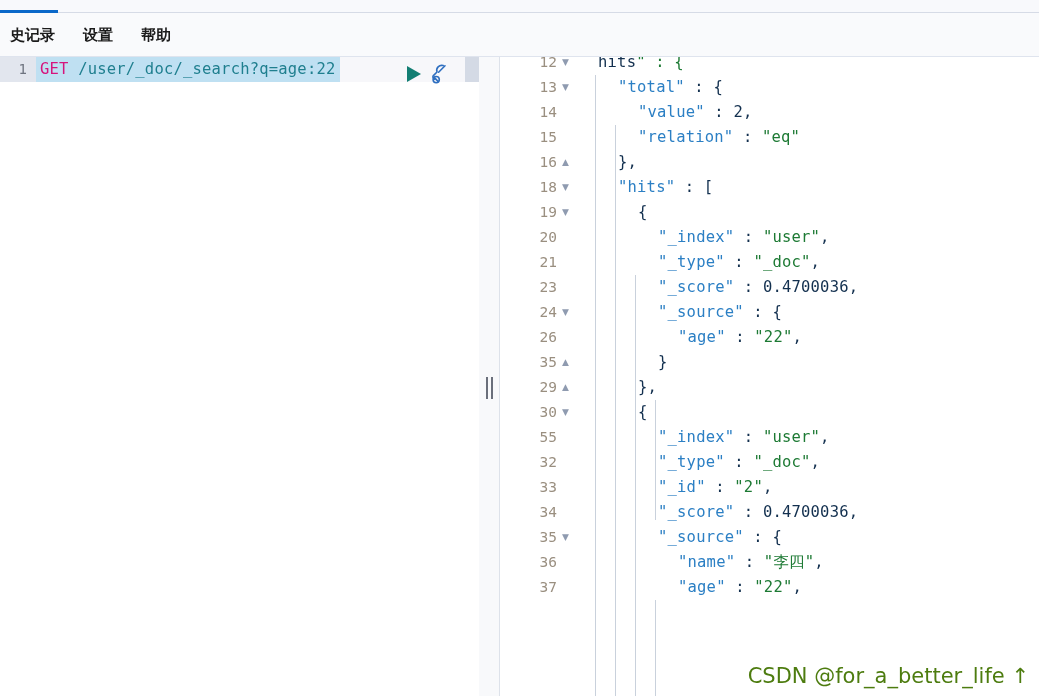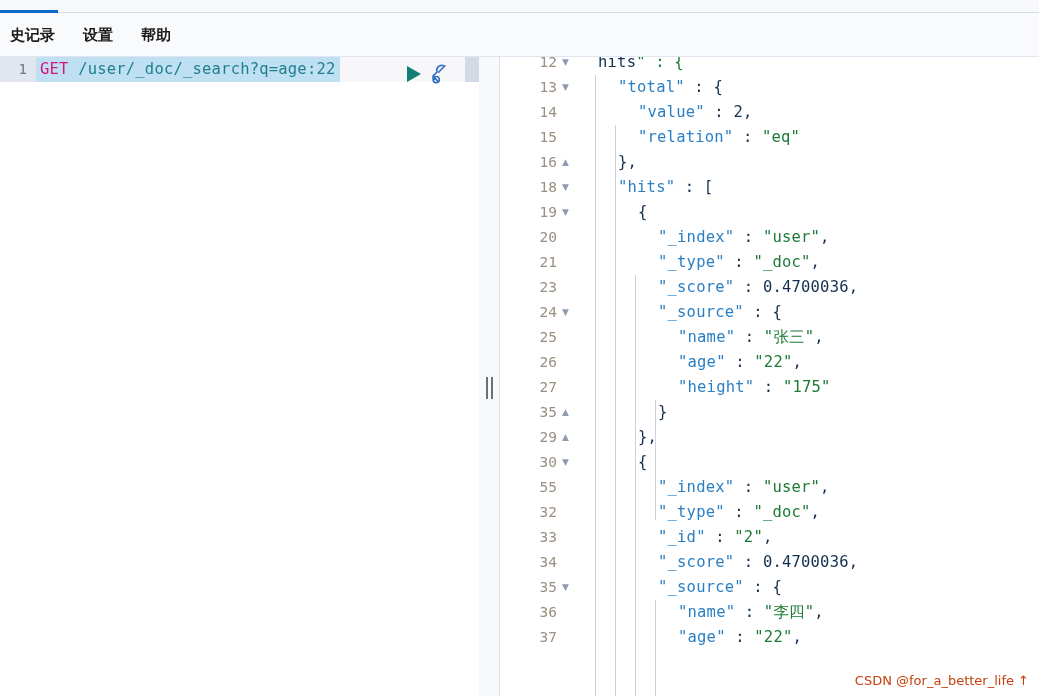--- a/index.html
+++ b/index.html
@@ -222,22 +222,22 @@
     position: absolute;
     width: 1px;
     background: #c9d1dc;
   }
 
   
   .watermark {
     position: absolute;
     right: 10px; bottom: 8px;
     font-family: "DejaVu Sans", sans-serif;
-    font-size: 13px;
-    color: #c2410c;
+    font-size: 21px;
+    color: #4d7c0f;
     white-space: nowrap;
     user-select: none;
   }
 </style>
 </head>
 <body>
 
 <div id="app">
 
   <div class="tabstrip">
@@ -292,23 +292,21 @@
         <div class="json-row"><div class="json-gutter">13</div><div class="fold">▼</div><div class="json-text" style="left: 118px;"><span class="j-key">"total"</span><span class="j-punc"> </span><span class="j-punc">:</span><span class="j-punc"> </span><span class="j-punc">{</span></div></div>
         <div class="json-row"><div class="json-gutter">14</div><div class="json-text" style="left: 138px;"><span class="j-key">"value"</span><span class="j-punc"> </span><span class="j-punc">:</span><span class="j-punc"> </span><span class="j-num">2</span><span class="j-punc">,</span></div></div>
         <div class="json-row"><div class="json-gutter">15</div><div class="json-text" style="left: 138px;"><span class="j-key">"relation"</span><span class="j-punc"> </span><span class="j-punc">:</span><span class="j-punc"> </span><span class="j-str">"eq"</span></div></div>
         <div class="json-row"><div class="json-gutter">16</div><div class="fold">▲</div><div class="json-text" style="left: 118px;"><span class="j-punc">}</span><span class="j-punc">,</span></div></div>
         <div class="json-row"><div class="json-gutter">18</div><div class="fold">▼</div><div class="json-text" style="left: 118px;"><span class="j-key">"hits"</span><span class="j-punc"> </span><span class="j-punc">:</span><span class="j-punc"> </span><span class="j-punc">[</span></div></div>
         <div class="json-row"><div class="json-gutter">19</div><div class="fold">▼</div><div class="json-text" style="left: 138px;"><span class="j-punc">{</span></div></div>
         <div class="json-row"><div class="json-gutter">20</div><div class="json-text" style="left: 158px;"><span class="j-key">"_index"</span><span class="j-punc"> </span><span class="j-punc">:</span><span class="j-punc"> </span><span class="j-str">"user"</span><span class="j-punc">,</span></div></div>
         <div class="json-row"><div class="json-gutter">21</div><div class="json-text" style="left: 158px;"><span class="j-key">"_type"</span><span class="j-punc"> </span><span class="j-punc">:</span><span class="j-punc"> </span><span class="j-str">"_doc"</span><span class="j-punc">,</span></div></div>
         <div class="json-row"><div class="json-gutter">23</div><div class="json-text" style="left: 158px;"><span class="j-key">"_score"</span><span class="j-punc"> </span><span class="j-punc">:</span><span class="j-punc"> </span><span class="j-num">0.4700036</span><span class="j-punc">,</span></div></div>
         <div class="json-row"><div class="json-gutter">24</div><div class="fold">▼</div><div class="json-text" style="left: 158px;"><span class="j-key">"_source"</span><span class="j-punc"> </span><span class="j-punc">:</span><span class="j-punc"> </span><span class="j-punc">{</span></div></div>
-        <div class="json-row"><div class="json-gutter">25</div><div class="json-text" style="left: 178px;"><span class="j-key">"name"</span><span class="j-punc"> </span><span class="j-punc">:</span><span class="j-punc"> </span><span class="j-str">"张三"</span><span class="j-punc">,</span></div></div>
         <div class="json-row"><div class="json-gutter">26</div><div class="json-text" style="left: 178px;"><span class="j-key">"age"</span><span class="j-punc"> </span><span class="j-punc">:</span><span class="j-punc"> </span><span class="j-str">"22"</span><span class="j-punc">,</span></div></div>
-        <div class="json-row"><div class="json-gutter">27</div><div class="json-text" style="left: 178px;"><span class="j-key">"height"</span><span class="j-punc"> </span><span class="j-punc">:</span><span class="j-punc"> </span><span class="j-str">"175"</span></div></div>
         <div class="json-row"><div class="json-gutter">35</div><div class="fold">▲</div><div class="json-text" style="left: 158px;"><span class="j-punc">}</span></div></div>
         <div class="json-row"><div class="json-gutter">29</div><div class="fold">▲</div><div class="json-text" style="left: 138px;"><span class="j-punc">}</span><span class="j-punc">,</span></div></div>
         <div class="json-row"><div class="json-gutter">30</div><div class="fold">▼</div><div class="json-text" style="left: 138px;"><span class="j-punc">{</span></div></div>
         <div class="json-row"><div class="json-gutter">55</div><div class="json-text" style="left: 158px;"><span class="j-key">"_index"</span><span class="j-punc"> </span><span class="j-punc">:</span><span class="j-punc"> </span><span class="j-str">"user"</span><span class="j-punc">,</span></div></div>
         <div class="json-row"><div class="json-gutter">32</div><div class="json-text" style="left: 158px;"><span class="j-key">"_type"</span><span class="j-punc"> </span><span class="j-punc">:</span><span class="j-punc"> </span><span class="j-str">"_doc"</span><span class="j-punc">,</span></div></div>
         <div class="json-row"><div class="json-gutter">33</div><div class="json-text" style="left: 158px;"><span class="j-key">"_id"</span><span class="j-punc"> </span><span class="j-punc">:</span><span class="j-punc"> </span><span class="j-str">"2"</span><span class="j-punc">,</span></div></div>
         <div class="json-row"><div class="json-gutter">34</div><div class="json-text" style="left: 158px;"><span class="j-key">"_score"</span><span class="j-punc"> </span><span class="j-punc">:</span><span class="j-punc"> </span><span class="j-num">0.4700036</span><span class="j-punc">,</span></div></div>
         <div class="json-row"><div class="json-gutter">35</div><div class="fold">▼</div><div class="json-text" style="left: 158px;"><span class="j-key">"_source"</span><span class="j-punc"> </span><span class="j-punc">:</span><span class="j-punc"> </span><span class="j-punc">{</span></div></div>
         <div class="json-row"><div class="json-gutter">36</div><div class="json-text" style="left: 178px;"><span class="j-key">"name"</span><span class="j-punc"> </span><span class="j-punc">:</span><span class="j-punc"> </span><span class="j-str">"李四"</span><span class="j-punc">,</span></div></div>
         <div class="json-row"><div class="json-gutter">37</div><div class="json-text" style="left: 178px;"><span class="j-key">"age"</span><span class="j-punc"> </span><span class="j-punc">:</span><span class="j-punc"> </span><span class="j-str">"22"</span><span class="j-punc">,</span></div></div>

